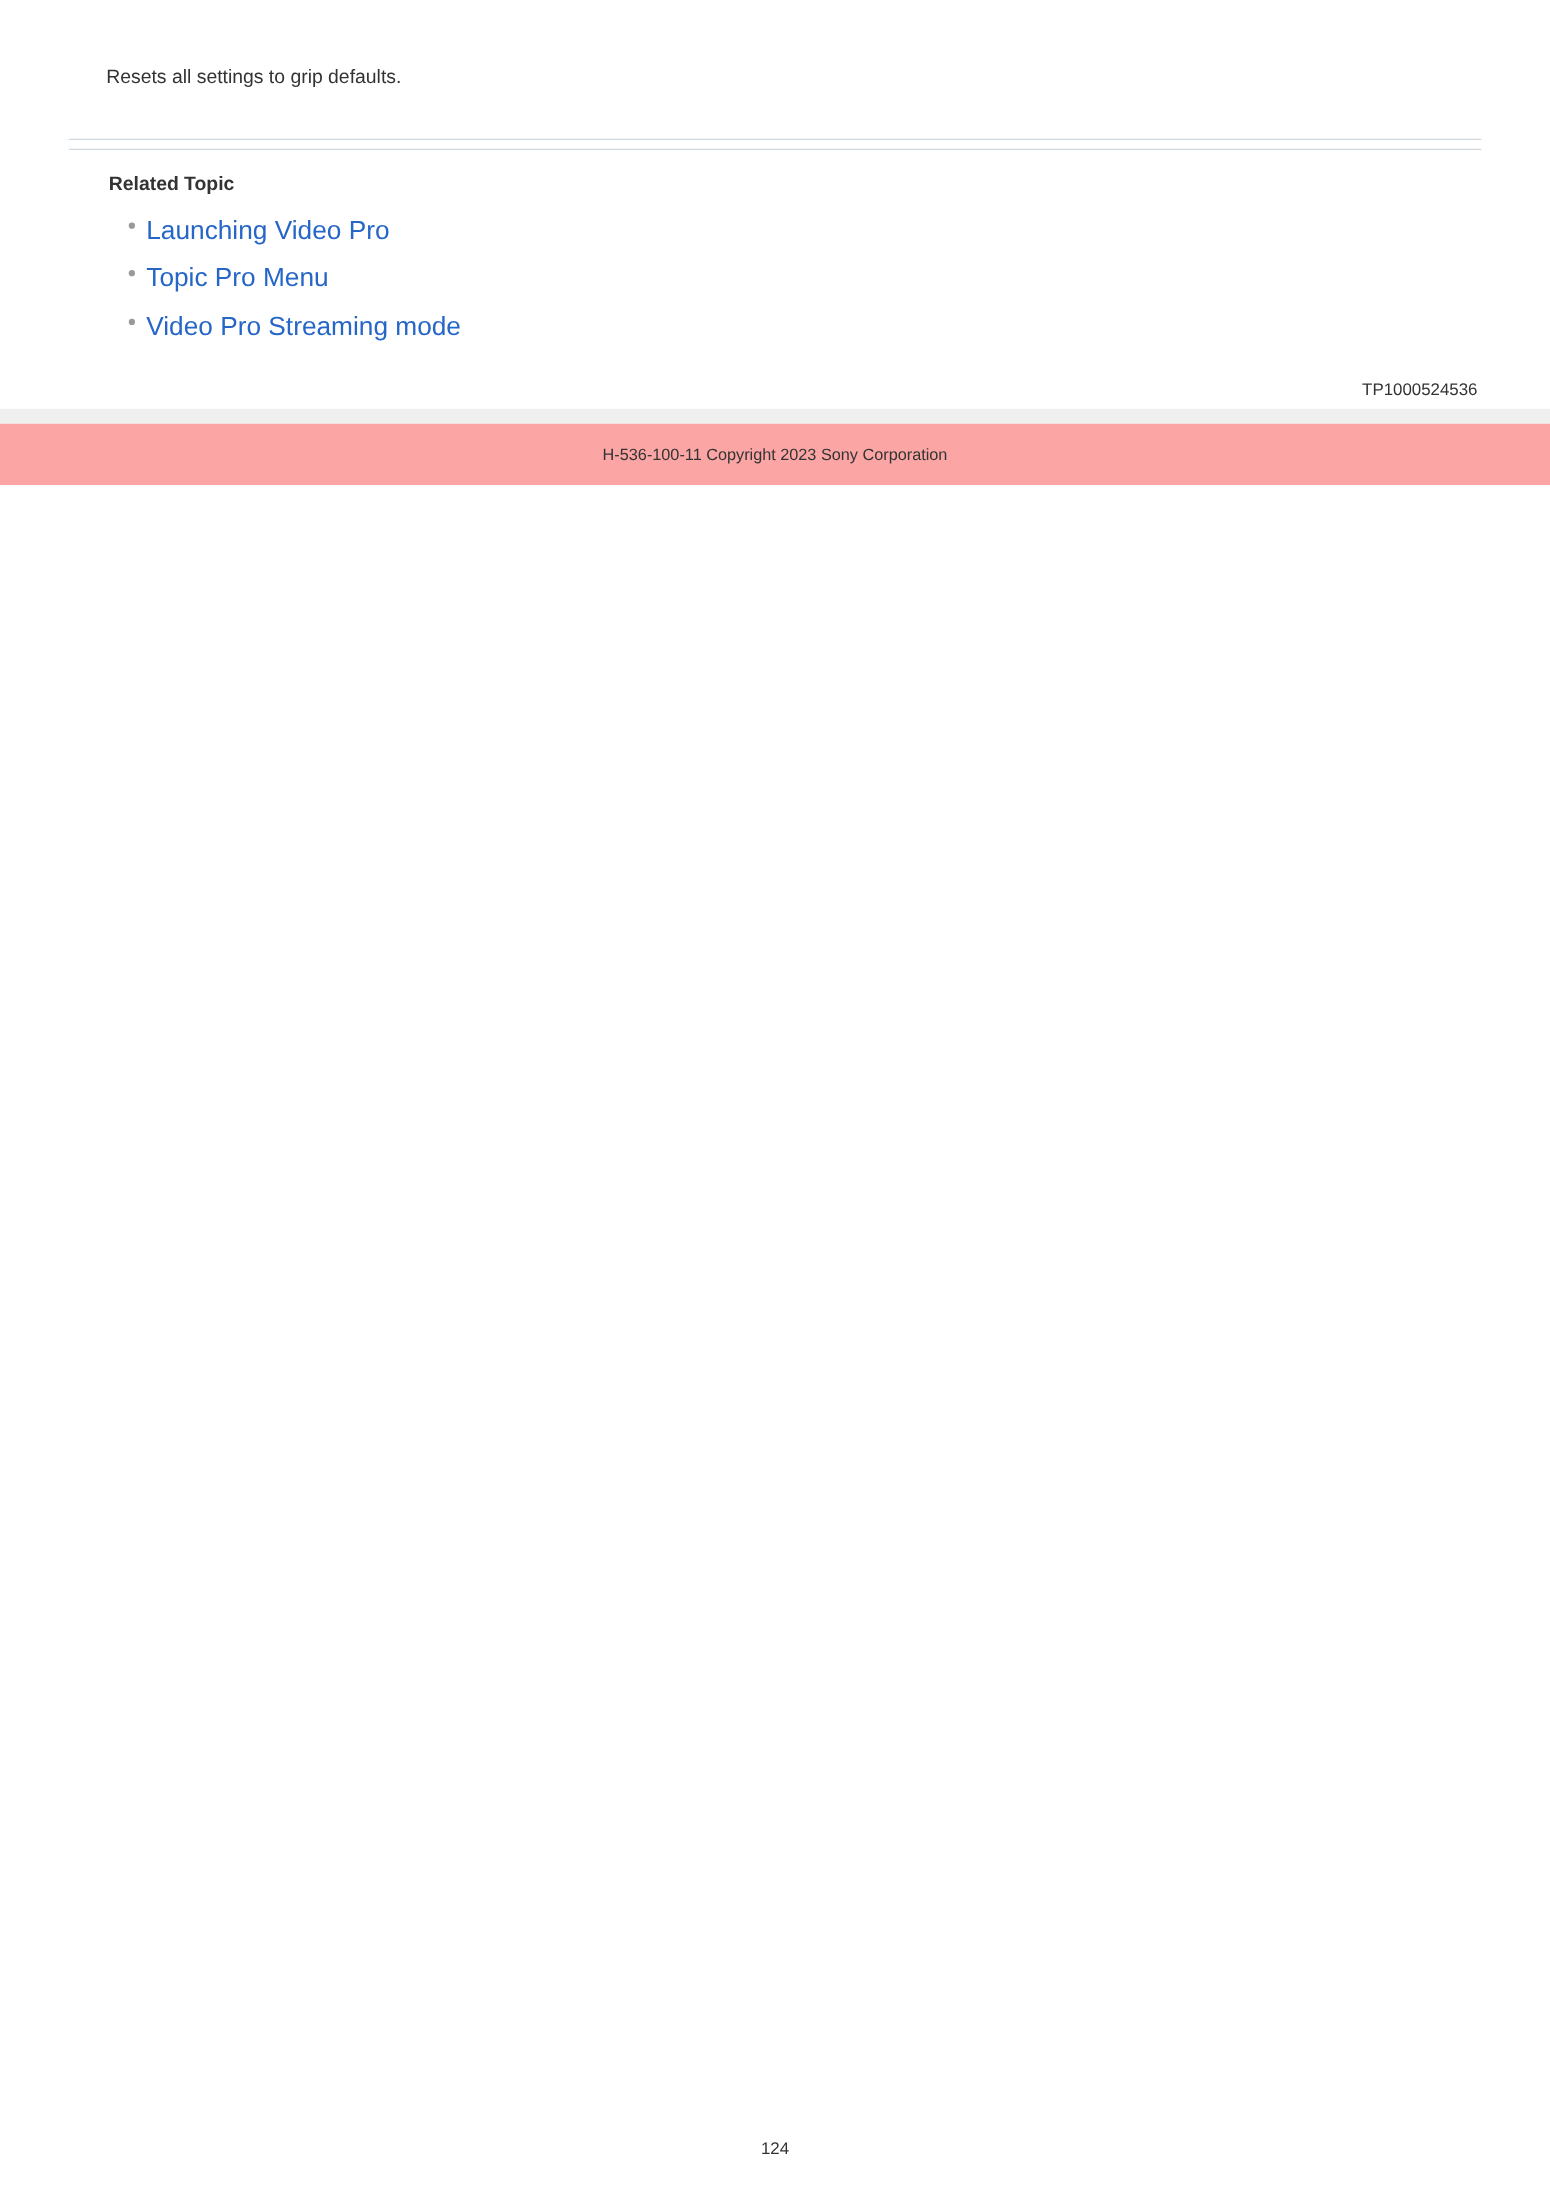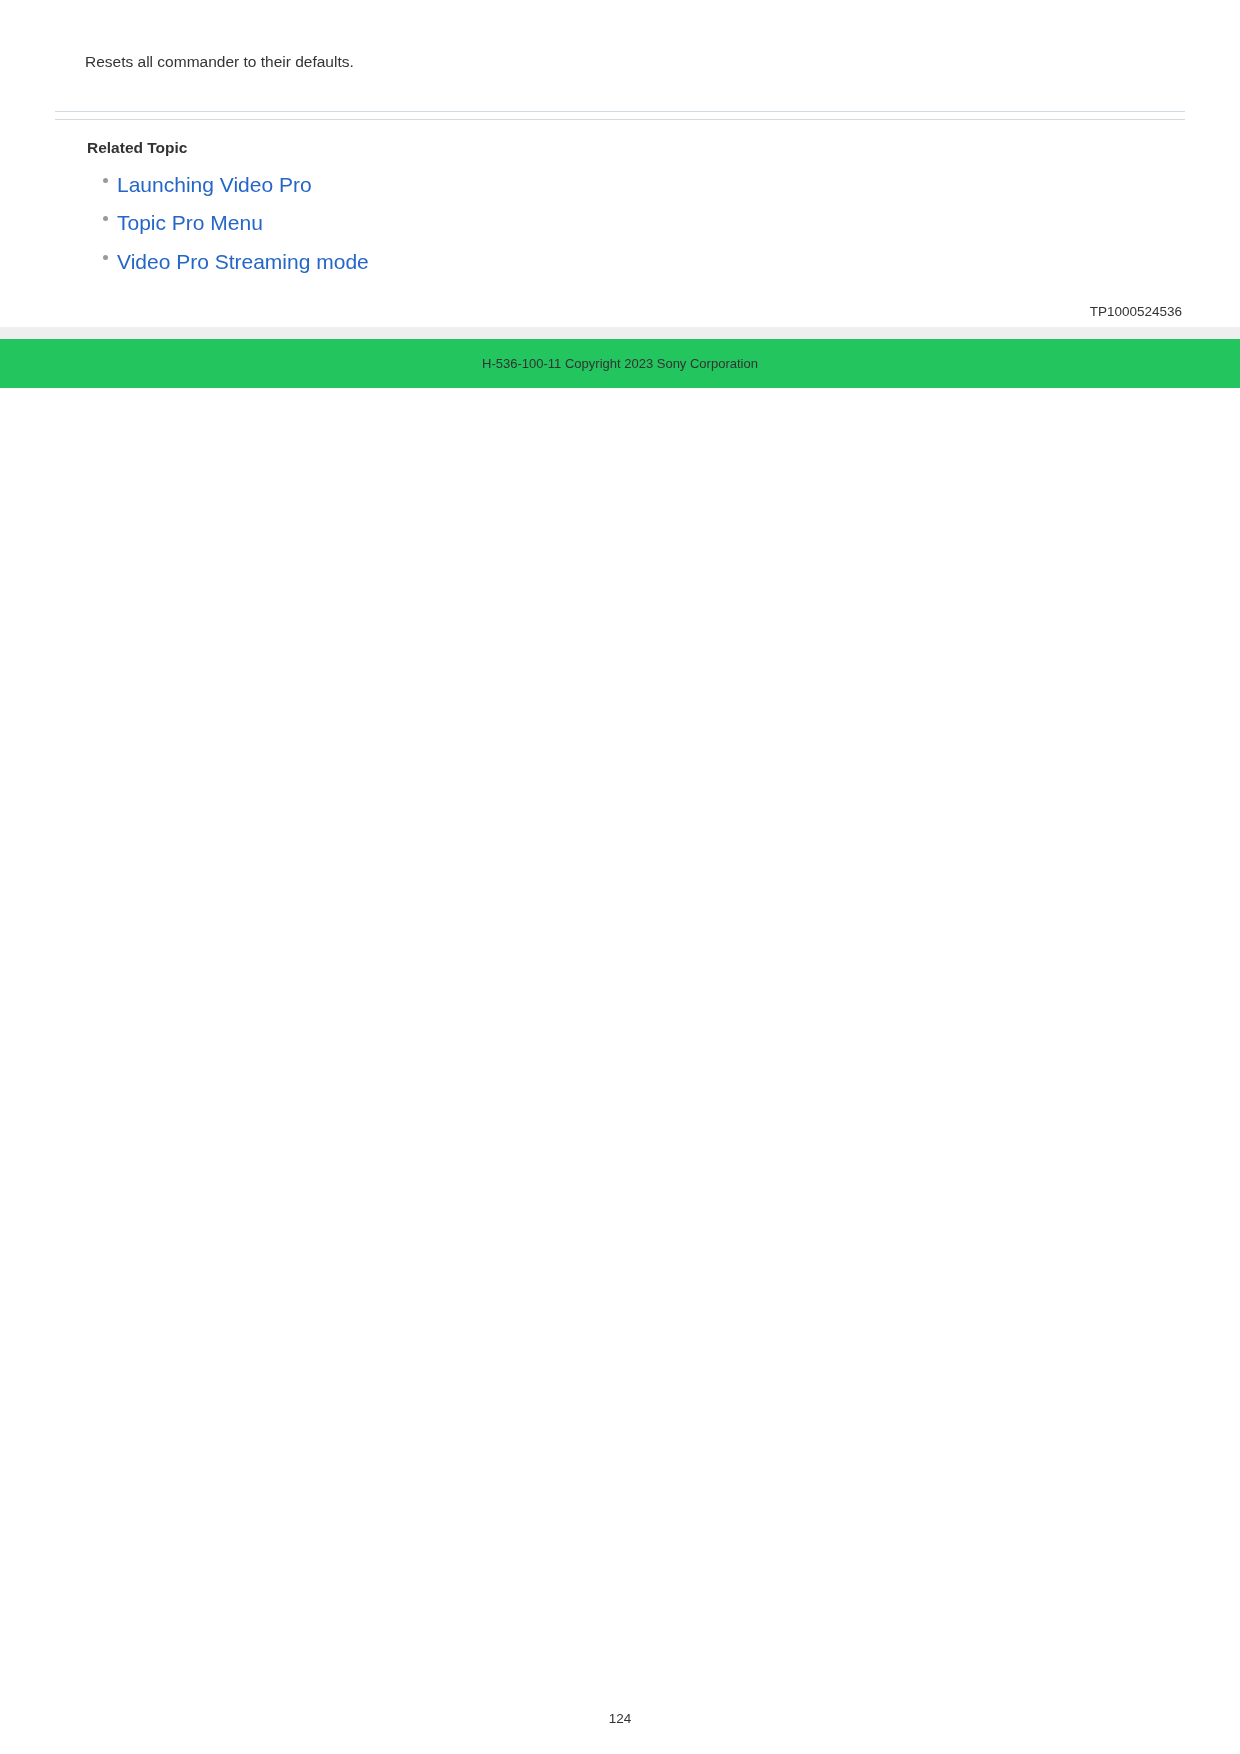--- a/index.html
+++ b/index.html
@@ -71,41 +71,41 @@
       text-align: right;
       font-size: 13.5px;
       color: #333;
       padding: 18px 58px 8px 15px;
     }
     .footer-spacer {
       background: #efefef;
       height: 12px;
     }
     .footer-bar {
-      background: #22c55e;
+      background: #fca5a5;
       text-align: center;
       font-size: 13px;
       color: #333;
       padding: 17px 0;
     }
     .page-number {
       position: absolute;
       bottom: 28px;
       left: 0;
       right: 0;
       text-align: center;
       font-size: 13.5px;
       color: #333;
     }
   </style>
 </head>
 <body>
 
 <div class="content-wrapper">
-  <div class="description-text">Resets all commander to their defaults.</div>
+  <div class="description-text">Resets all settings to grip defaults.</div>
 
   <div class="divider-top"></div>
   <div class="divider-bottom"></div>
 
   <div class="related-section">
     <div class="related-heading">Related Topic</div>
     <ul class="related-list">
       <li>
         <a href="#" class="related-link">Launching Video Pro</a>
       </li>

